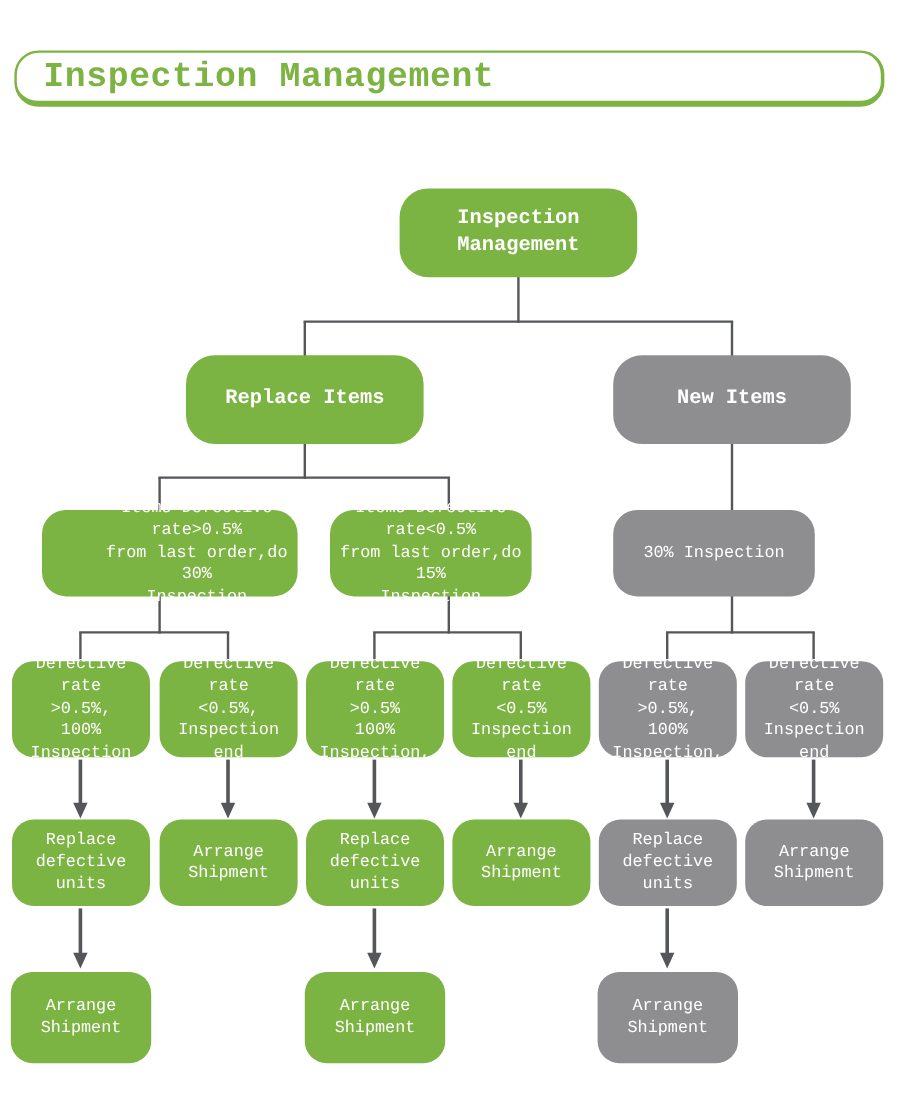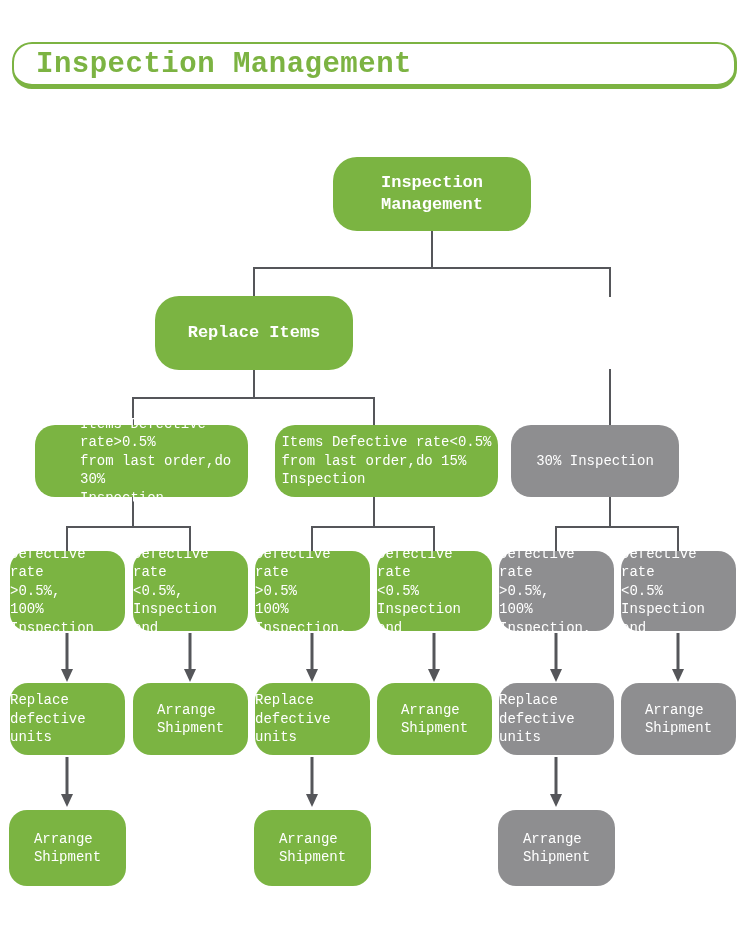--- a/index.html
+++ b/index.html
@@ -34,21 +34,21 @@
   
   svg.wires{position:absolute;left:0;top:0;width:750px;height:933px;z-index:0;}
   .connector{stroke:var(--line);stroke-width:2;fill:none;}
   .arrow-shaft{stroke:var(--line);stroke-width:3;fill:none;}
   .arrow-head{fill:var(--line);stroke:none;}
 
   
   .node{
     position:absolute;z-index:1;
     display:flex;align-items:center;justify-content:center;
-    text-align:left;color:var(--node-text);
+    text-align:center;color:var(--node-text);
     border-radius:20px;
     font-size:14px;line-height:1.32;
     white-space:pre-line;
   }
   .node.big{font-size:17px;font-weight:bold;border-radius:24px;}
   .node.green{background:var(--green);}
   .node.gray{background:var(--gray);}
 </style>
 </head>
 <body>
@@ -106,25 +106,26 @@
     <line class="arrow-shaft" x1="312" y1="757" x2="312" y2="796"></line>
     <polygon class="arrow-head" points="306,794 318,794 312,807"></polygon>
     <line class="arrow-shaft" x1="556" y1="757" x2="556" y2="796"></line>
     <polygon class="arrow-head" points="550,794 562,794 556,807"></polygon>
   </svg>
 
   <div class="node big green" style="left:333px;top:157px;width:198px;height:74px;">Inspection
 Management</div>
 
   <div class="node big green" style="left:155px;top:296px;width:198px;height:74px;">Replace Items</div>
+  <div class="node big gray" style="left:511px;top:296px;width:198px;height:74px;">New Items</div>
 
   <div class="node green" style="left:35px;top:425px;width:213px;height:72px;padding-left:45px;">Items Defective rate&gt;0.5%
 from last order,do 30%
 Inspection</div>
-  <div class="node green" style="left:275px;top:425px;width:223px;height:72px;">Items Defective rate&lt;0.5%
+  <div class="node green" style="left:275px;top:425px;width:168px;height:72px;">Items Defective rate&lt;0.5%
 from last order,do 15%
 Inspection</div>
   <div class="node gray" style="left:511px;top:425px;width:168px;height:72px;">30% Inspection</div>
 
   <div class="node green" style="left:10px;top:551px;width:115px;height:80px;border-radius:18px;">Defective rate
 &gt;0.5%,
 100% Inspection</div>
   <div class="node green" style="left:133px;top:551px;width:115px;height:80px;border-radius:18px;">Defective rate
 &lt;0.5%,
 Inspection end</div>

